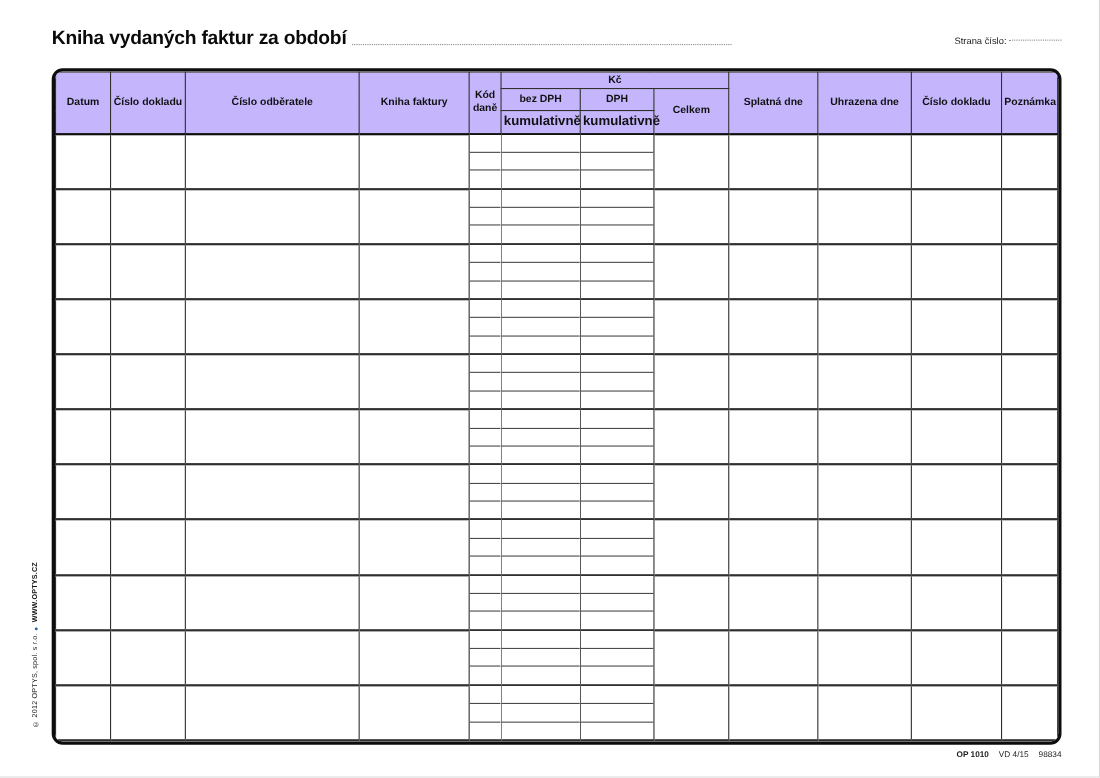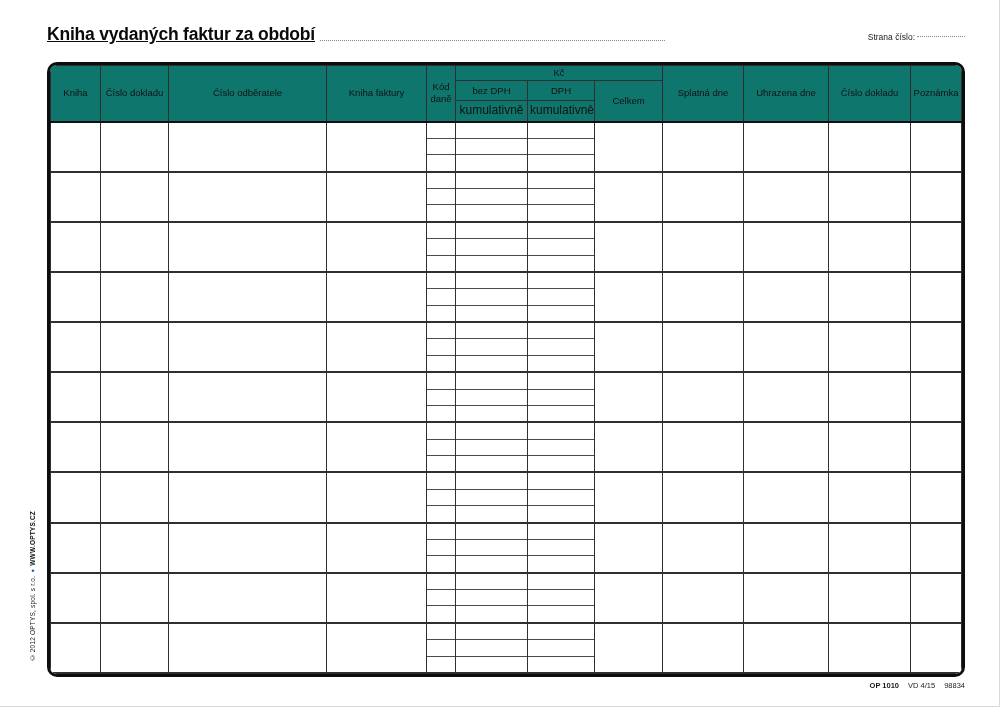--- a/index.html
+++ b/index.html
@@ -10,42 +10,42 @@
     overflow:hidden;
   }
 
   
   .title-row {
     position:absolute; left:47px; top:24px; width:918px;
     display:flex; align-items:flex-end;
   }
   .doc-title {
     margin:0; font-size:17.5px; font-weight:bold; letter-spacing:-0.2px;
-    color:#0a0a0a; line-height:1.15; white-space:nowrap;text-decoration:underline;
+    color:#0a0a0a; line-height:1.15; white-space:nowrap;
   }
   .leader-main {
     flex:1; border-bottom:1.5px dotted #8a8a8a;
     margin:0 203px 3px 5px; height:1px;
   }
   .page-num-group { display:flex; align-items:center; }
   .page-num-label { font-size:8.5px; color:#1a1a1a; margin-bottom:2px; white-space:nowrap; }
   .leader-page { width:48px; border-bottom:1px dotted #8a8a8a; margin:0 0 4px 2px; height:1px; }
 
   
   .table-frame {
     position:absolute; left:47px; top:62px; width:918px; height:615px;
     border:3px solid #0d0d0d; border-radius:10px; overflow:hidden;
     box-sizing:border-box; background:#fff;
   }
   table.ledger {
     width:100%; height:100%; border-collapse:collapse; table-layout:fixed;
   }
   .ledger th, .ledger td { box-sizing:border-box; }
   .ledger thead th {
-    background:#0f766e; font-weight:normal; font-size:9.5px; color:#111;
+    background:#c4b5fd; font-weight:bold; font-size:9.5px; color:#111;
     text-align:center; vertical-align:middle; padding:1px 2px; line-height:1.25;
     border:1.5px solid #2f2f2f;
   }
   .ledger thead tr.hr1 { height:15px; }
   .ledger thead tr.hr2 { height:20px; }
   .ledger thead tr.hr3 { height:21px; }
   .ledger thead th.kum { font-size:12px; }
   .ledger tbody td {
     border:1.5px solid #2f2f2f;
     border-top-width:2px; border-bottom-width:2px;
@@ -98,21 +98,21 @@
           <col style="width:72px">
         <col style="width:67px">
           <col style="width:68px">
           <col style="width:81px">
         <col style="width:85px">
           <col style="width:82px">
           <col>
       </colgroup>
       <thead>
         <tr class="hr1">
-          <th rowspan="3">Kniha</th>
+          <th rowspan="3">Datum</th>
           <th rowspan="3">Číslo dokladu</th>
           <th rowspan="3">Číslo odběratele</th>
           <th rowspan="3">Kniha faktury</th>
           <th rowspan="3">Kód daně</th>
           <th colspan="3">Kč</th>
           <th rowspan="3">Splatná dne</th>
           <th rowspan="3">Uhrazena dne</th>
           <th rowspan="3">Číslo dokladu</th>
           <th rowspan="3">Poznámka</th>
         </tr>

